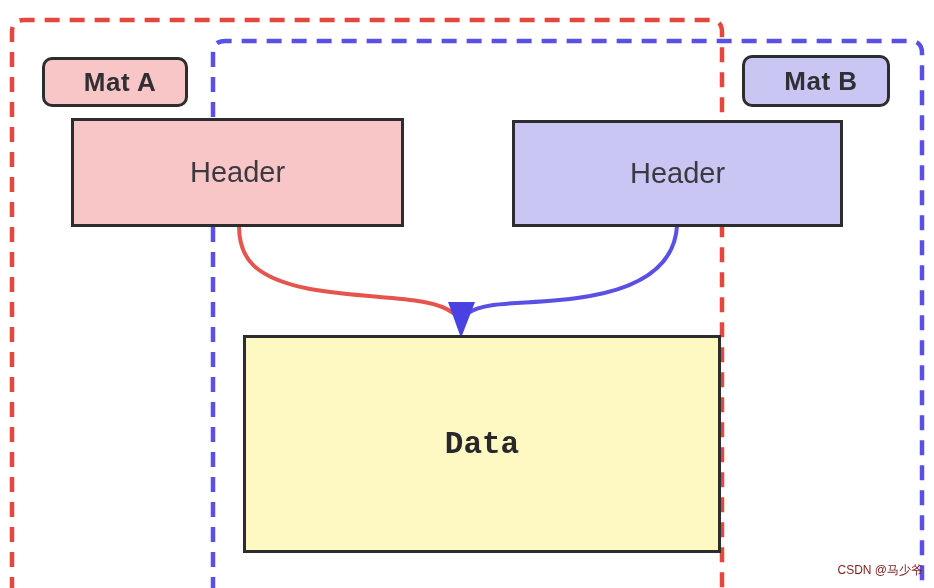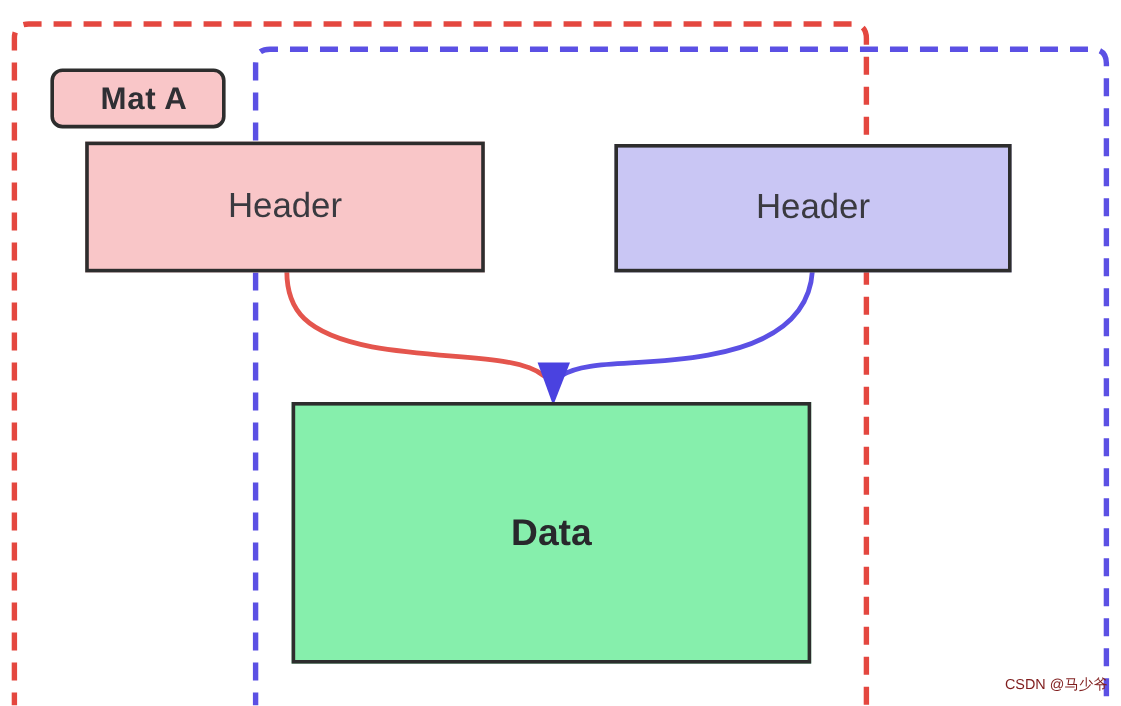--- a/index.html
+++ b/index.html
@@ -56,25 +56,26 @@
     font-size: 29px;
     color: #3a3a40;
   }
   #header-b-box {
     left: 512px; top: 120px; width: 331px; height: 107px;
     background: #c9c6f4;
     font-size: 29px;
     color: #3a3a40;
   }
   #data-box {
-    left: 243px; top: 335px; width: 433px; height: 218px;
-    background: #86efac;
+    left: 243px; top: 335px; width: 478px; height: 218px;
+    background: #fef9c3;
     font-size: 31px;
     font-weight: bold;
     color: #28282c;
+    font-family: Liberation Mono, monospace;
   }
   .watermark {
     position: absolute;
     right: 11px;
     top: 562px;
     font-size: 12px;
     color: #7f1d1d;
     z-index: 3;
     white-space: nowrap;
   }
@@ -94,20 +95,23 @@
 
     <path d="M 677 226 C 675 258 652 285 590 296 C 534 306 489 299 468 313" fill="none" stroke="#5b50e4" stroke-width="4" stroke-linecap="round"></path>
 
     <polygon points="448,302 475,302 461,338" fill="#4a42e0"></polygon>
   </svg>
 
   <div class="boxes-layer">
     <div class="box tag" id="mat-a-label">
       <span>Mat A</span>
     </div>
+    <div class="box tag" id="mat-b-label">
+      <span>Mat B</span>
+    </div>
     <div class="box" id="header-a-box">
       <span>Header</span>
     </div>
     <div class="box" id="header-b-box">
       <span>Header</span>
     </div>
     <div class="box" id="data-box">
       <span>Data</span>
     </div>
   </div>

